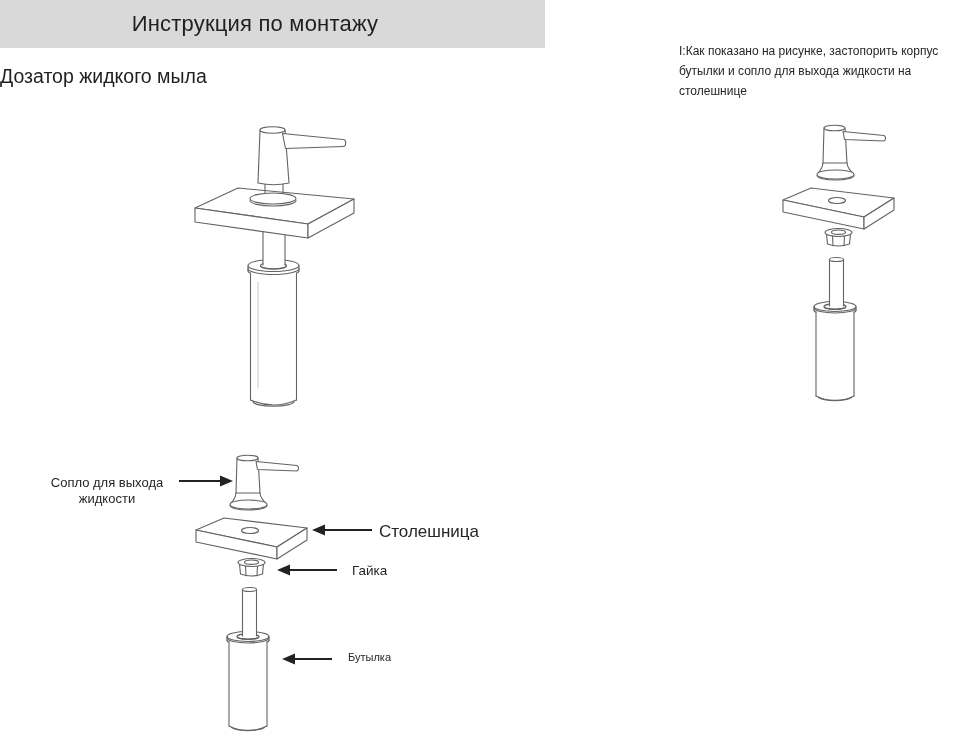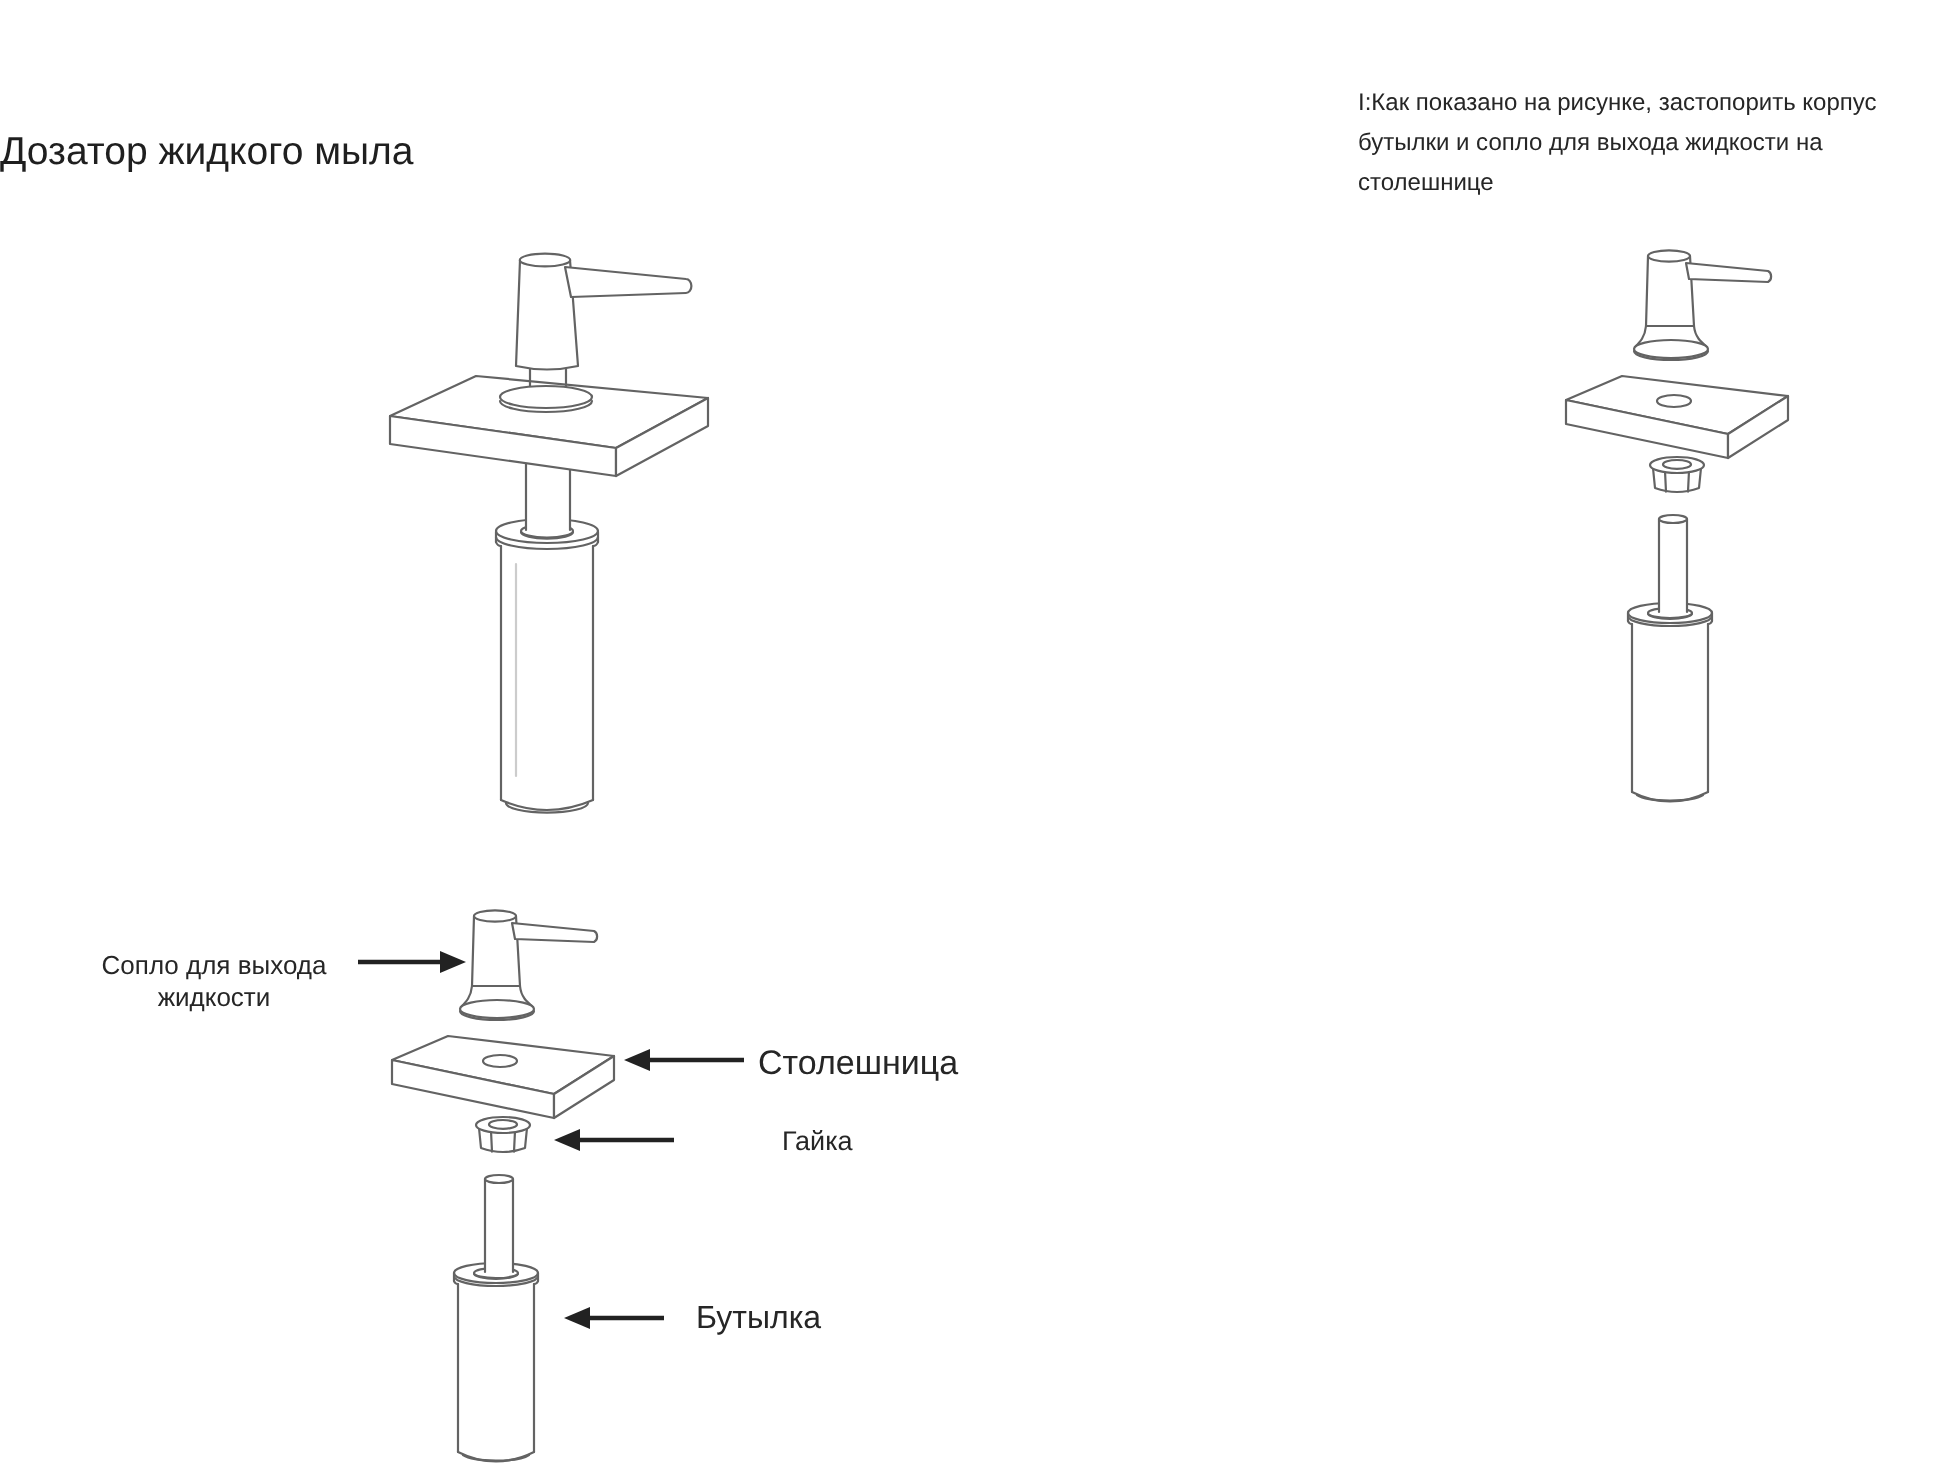--- a/index.html
+++ b/index.html
@@ -34,20 +34,23 @@
   .lbl.wrap { white-space:normal; text-align:center; line-height:16px; }
   .arr { position:absolute; }
   .arr line { stroke:#222222; stroke-width:2.2; }
   .arr path { fill:#222222; stroke:none; }
 </style>
 </head>
 <body>
 
 <div class="page">
 
+  <div class="header-bar">
+    <div class="header-title">Инструкция по монтажу</div>
+  </div>
 
   <div class="subtitle">Дозатор жидкого мыла</div>
 
   <div class="note">I:Как показано на рисунке, застопорить корпус бутылки и сопло для выхода жидкости на столешнице</div>
 
   <svg class="fig" style="left:180px; top:120px;" width="180" height="300" viewBox="0 0 180 300">
     <defs>
 
       <g id="exploded-view">
 
@@ -134,25 +137,25 @@
     <line x1="1" y1="8" x2="43" y2="8"></line>
       <path d="M42 2.5 L55 8 L42 13.5 Z"></path>
   </svg>
 
   <div class="lbl" style="left:379px; top:522px; font-size:17px;">Столешница</div>
   <svg class="arr" style="left:311px; top:522px;" width="62" height="16" viewBox="0 0 62 16">
     <path d="M14 2.5 L1 8 L14 13.5 Z"></path>
       <line x1="13" y1="8" x2="61" y2="8"></line>
   </svg>
 
-  <div class="lbl" style="left:352px; top:563px; font-size:13.5px;margin-left:39px;">Гайка</div>
+  <div class="lbl" style="left:352px; top:563px; font-size:13.5px;">Гайка</div>
   <svg class="arr" style="left:276px; top:562px;" width="62" height="16" viewBox="0 0 62 16">
     <path d="M14 2.5 L1 8 L14 13.5 Z"></path>
       <line x1="13" y1="8" x2="61" y2="8"></line>
   </svg>
 
-  <div class="lbl" style="left:348px; top:651px; font-size:16px;">Бутылка</div>
+  <div class="lbl" style="left:348px; top:651px; font-size:11px;">Бутылка</div>
   <svg class="arr" style="left:281px; top:651px;" width="52" height="16" viewBox="0 0 52 16">
     <path d="M14 2.5 L1 8 L14 13.5 Z"></path>
       <line x1="13" y1="8" x2="51" y2="8"></line>
   </svg>
 
 </div>
 
 </body></html>

